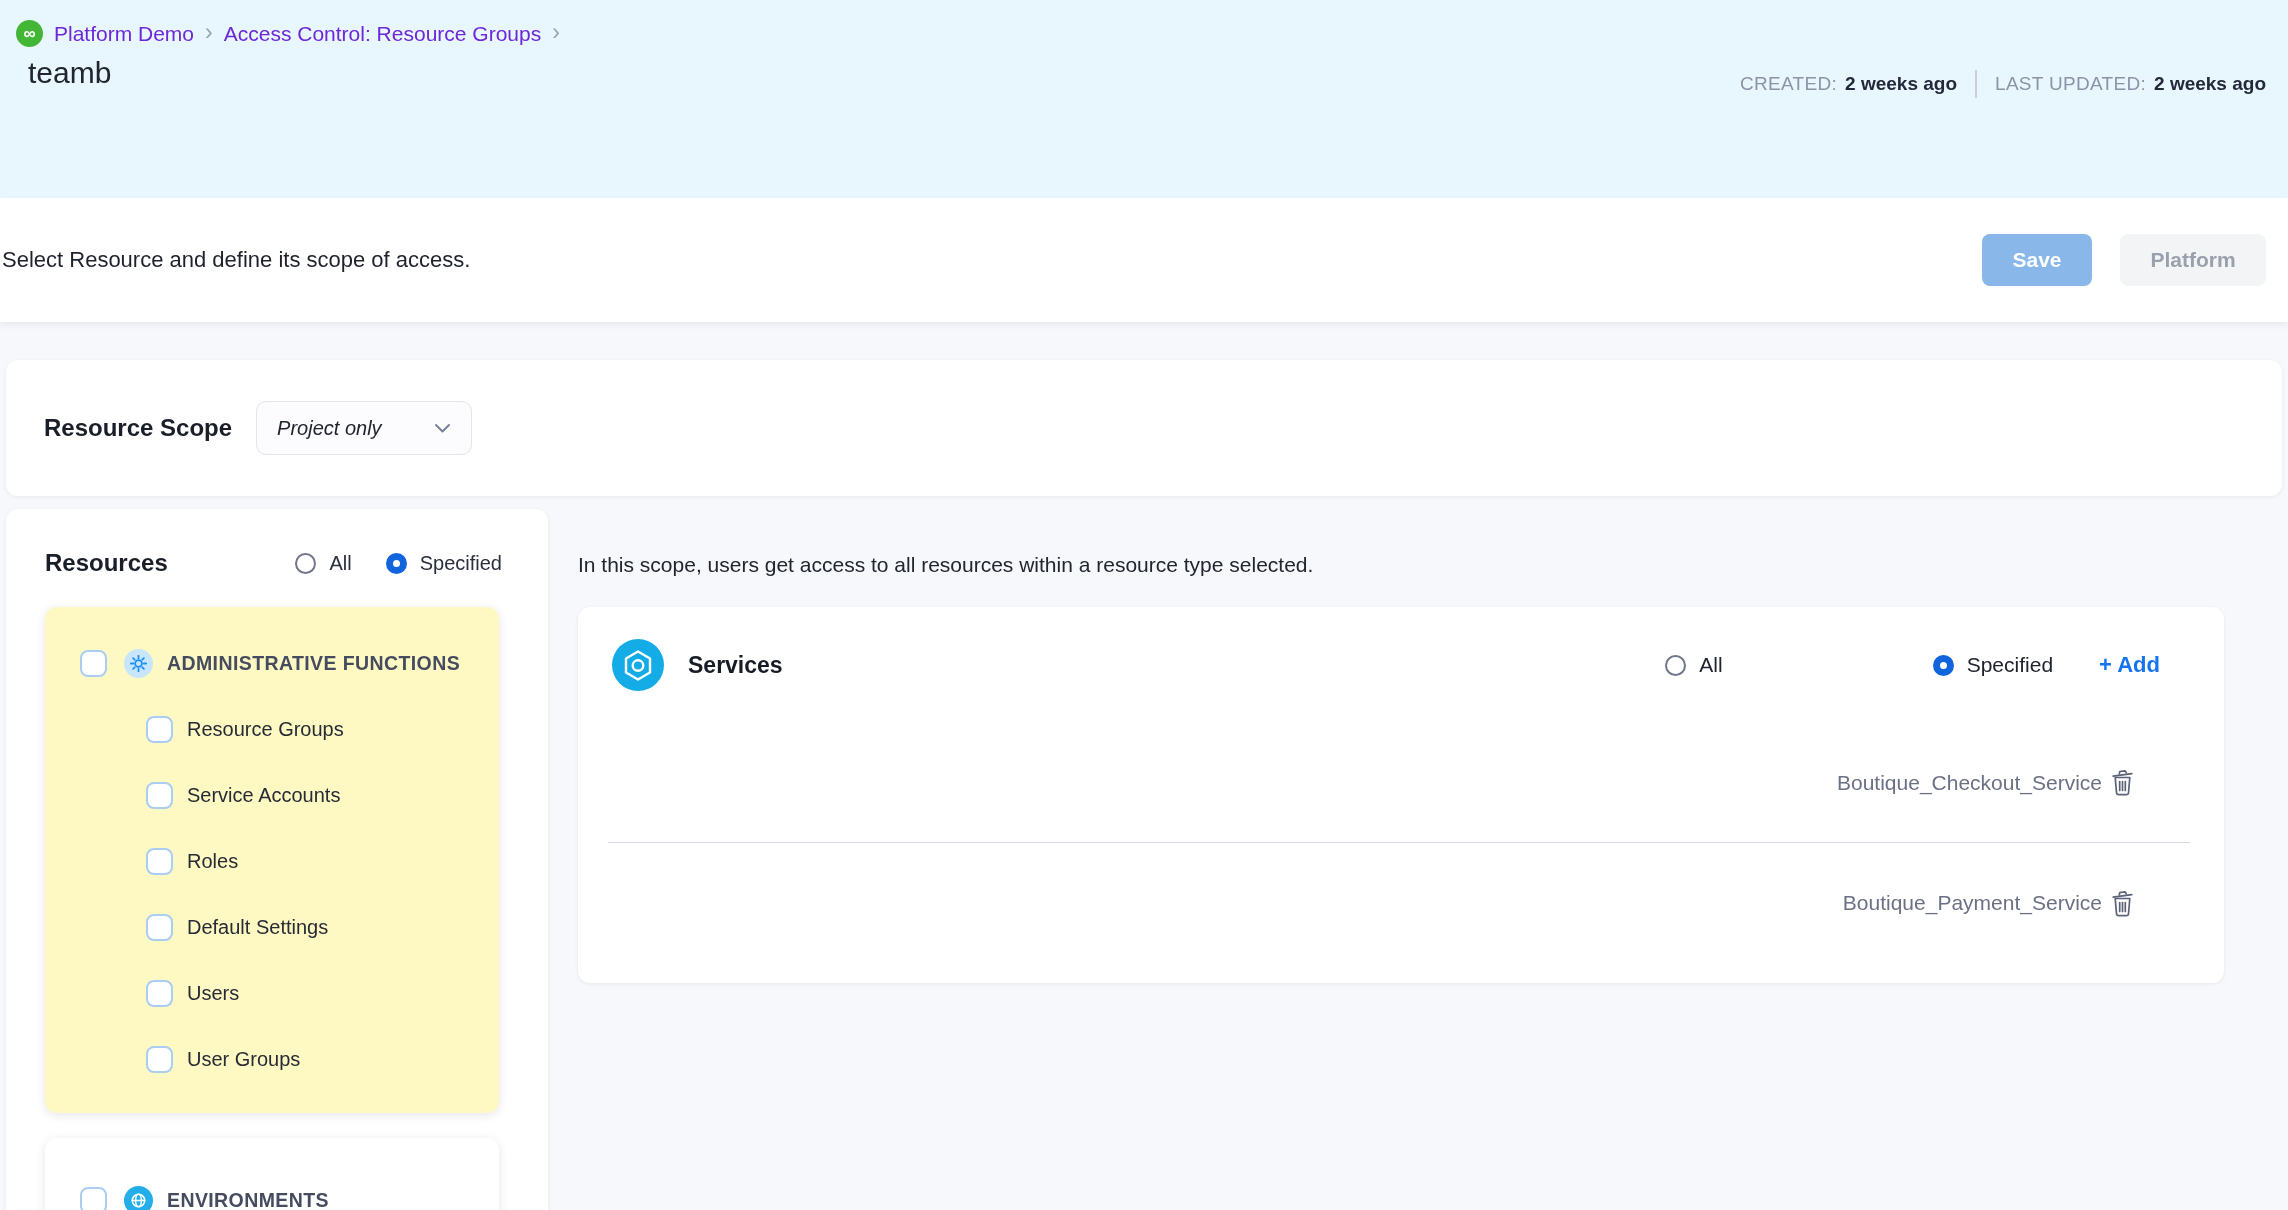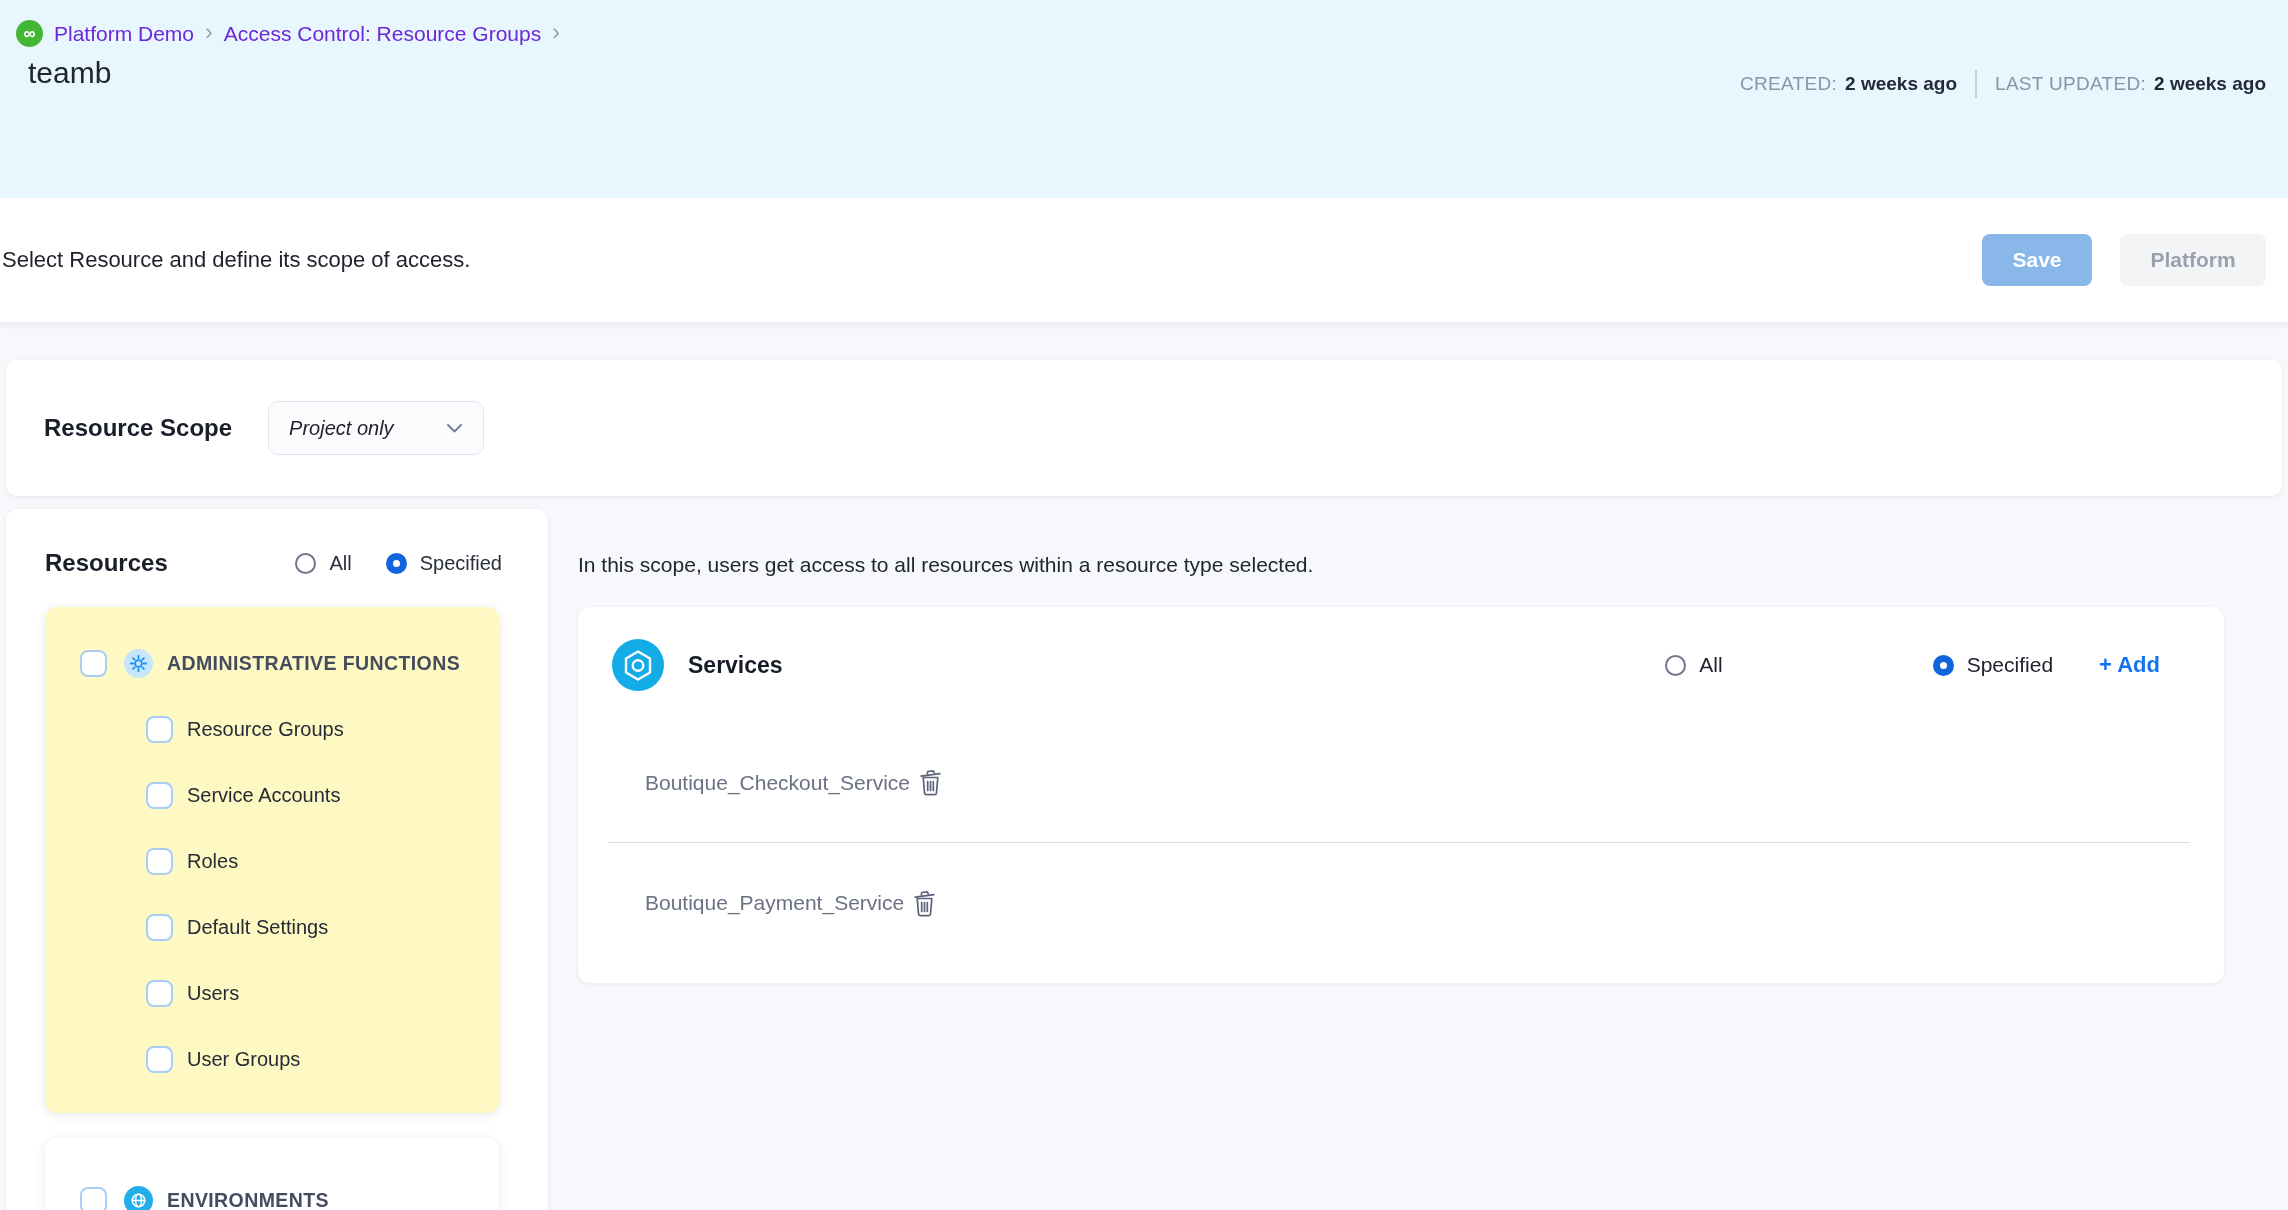--- a/index.html
+++ b/index.html
@@ -29,21 +29,21 @@
          font-family:inherit; }
   .btn-save { width:110px; background:#8ab7ea; color:#ffffff; }
   .btn-discard { width:146px; background:#f3f4f6; color:#9aa0ad; }
 
   
   .content { position:absolute; left:0; top:322px; width:100%; height:888px; background:#f7f8fb; }
   .card { background:#fff; border-radius:12px; box-shadow:0 1px 4px rgba(16,24,40,.07); }
 
   
   .scope-card { position:absolute; left:6px; right:6px; top:38px; height:136px;
-                display:flex; align-items:center; padding-left:38px; gap:36px; }
+                display:flex; align-items:center; padding-left:38px; gap:24px; }
   .scope-label { font-size:24px; font-weight:700; color:#191e29; }
   .scope-select { height:54px; min-width:216px; background:#fcfcfe; border:1px solid #e2e5ee; border-radius:10px;
                   display:flex; align-items:center; justify-content:space-between; padding:0 20px; cursor:pointer; }
   .scope-select-value { font-size:20px; color:#20242e;font-style:italic; }
 
   
   .resources-card { position:absolute; left:6px; top:187px; width:542px; height:1060px;
                     border-radius:12px 12px 0 0; }
   .res-header { display:flex; align-items:center; padding:40px 46px 0 39px; }
   .res-title { font-size:24px; font-weight:700; color:#191e29; margin-right:auto; }
@@ -75,21 +75,21 @@
   .services-card { position:absolute; left:578px; right:64px; top:285px; height:376px; }
   .svc-header { display:flex; align-items:center; height:116px; padding:0 64px 0 34px; }
   .svc-icon { width:52px; height:52px; border-radius:50%; background:#14ace7; flex:none;
               display:flex; align-items:center; justify-content:center; }
   .svc-title { margin-left:24px; font-size:23px; font-weight:700; color:#161b25; }
   .svc-controls { margin-left:auto; display:flex; align-items:center; }
   .svc-controls .radio-label { font-size:21px; color:#20242e; }
   .svc-controls .radio-group + .radio-group { margin-left:210px; }
   .add-link { margin-left:46px; font-size:22px; font-weight:700; color:#1473f0; cursor:pointer; white-space:nowrap; }
   .svc-items { margin:0 34px 0 30px; }
-  .svc-row { height:120px; display:flex; align-items:center; justify-content:flex-start;
+  .svc-row { height:120px; display:flex; align-items:center; justify-content:flex-end;
              padding:0 48px 0 37px; }
   .svc-row.bordered { border-bottom:1px solid #d8d9e4; }
   .svc-row-label { font-size:21px; color:#6b7184; }
   .icon-btn { background:none; border:none; cursor:pointer; width:40px; height:40px;
               display:flex; align-items:center; justify-content:center; }
 </style>
 </head>
 <body>
 
 <div class="header">

